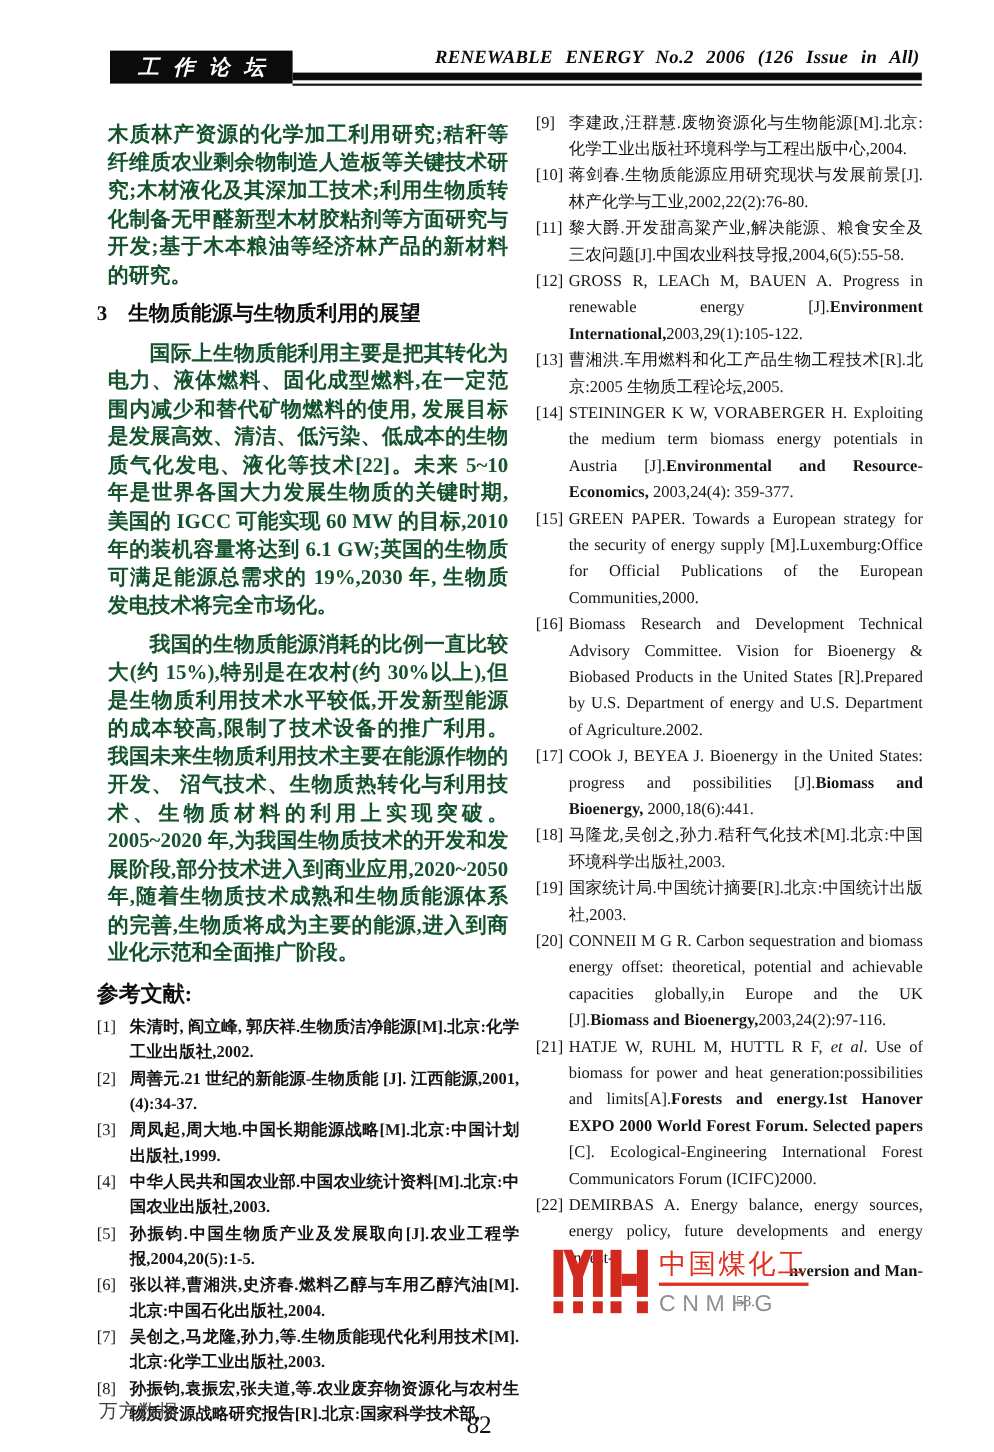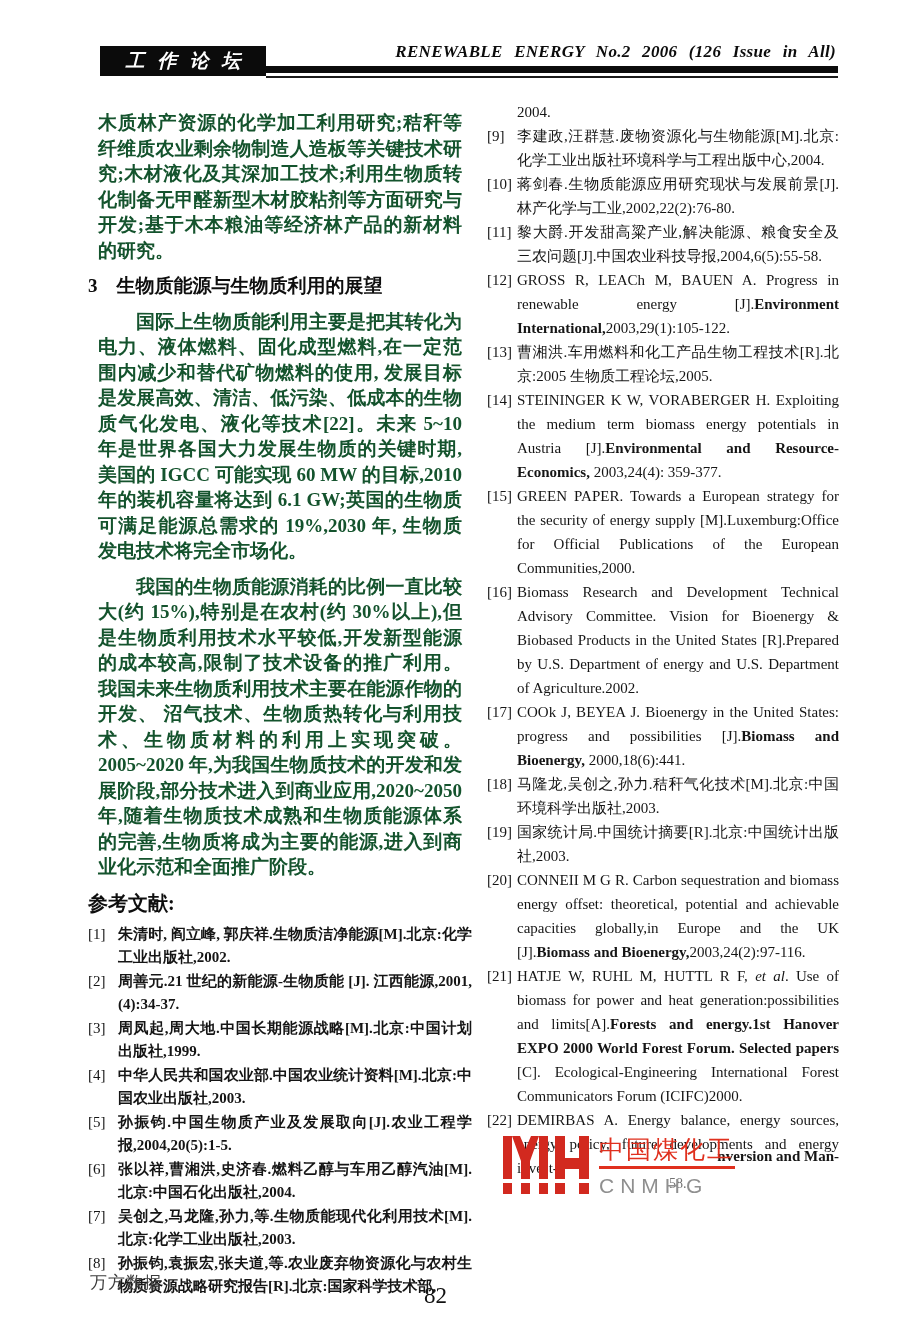--- a/index.html
+++ b/index.html
@@ -128,24 +128,20 @@
         </div>
         <div class="ref-row">
           <span class="ref-num">[8]</span>
           <div class="ref-text"><span>孙振钧,袁振宏,张夫道,等.农业废弃物资源化与农村生物质资源战略研究报告[R].北京:国家科学技术部,</span></div>
         </div>
       </div>
   </div>
 
   <div class="col-right">
     <div id="refs-right">
-        <div class="ref-row">
-          <span class="ref-num"></span>
-          <div class="ref-text"><span>2004.</span></div>
-        </div>
         <div class="ref-row">
           <span class="ref-num">[9]</span>
           <div class="ref-text"><span>李建政,汪群慧.废物资源化与生物能源[M].北京:化学工业出版社环境科学与工程出版中心,2004.</span></div>
         </div>
         <div class="ref-row">
           <span class="ref-num">[10]</span>
           <div class="ref-text"><span>蒋剑春.生物质能源应用研究现状与发展前景[J].林产化学与工业,2002,22(2):76-80.</span></div>
         </div>
         <div class="ref-row">
           <span class="ref-num">[11]</span>

